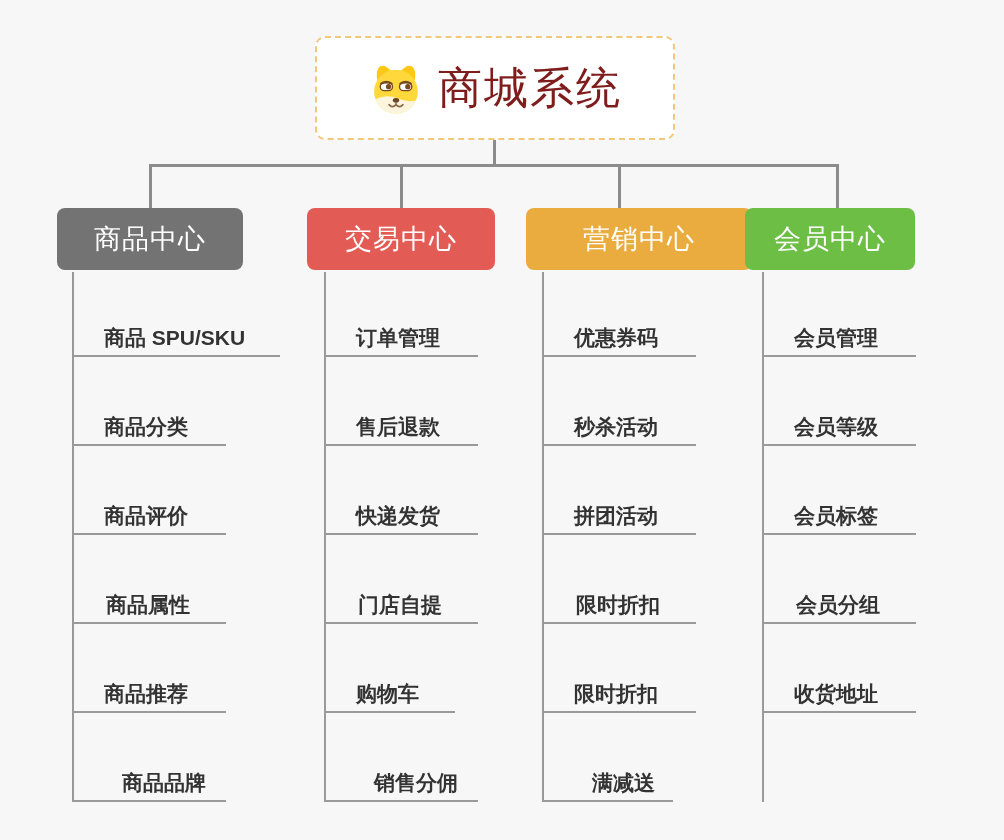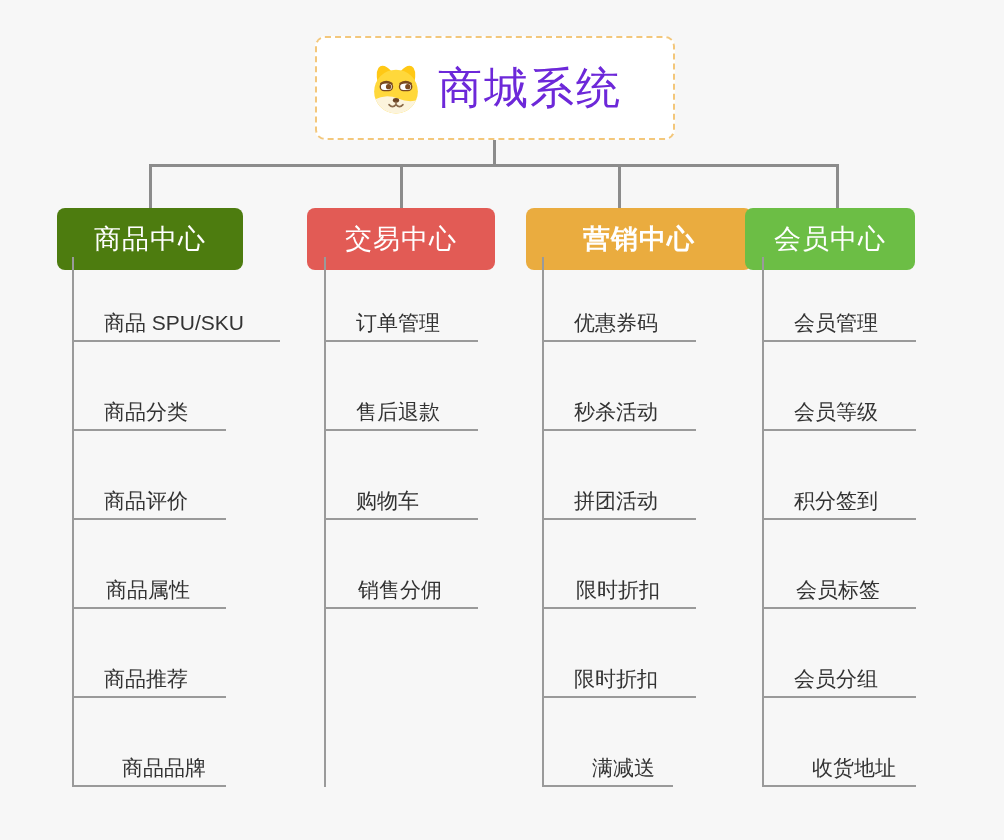--- a/index.html
+++ b/index.html
@@ -11,46 +11,47 @@
   .canvas{position:absolute;inset:0;}
 
   
   .root-node{
     position:absolute;left:315px;top:36px;width:360px;height:104px;
     background:#ffffff;border:2px dashed #f3c77b;border-radius:10px;
     box-sizing:border-box;
     display:flex;align-items:center;justify-content:center;gap:14px;
   }
   .root-title{
-    font-size:44px;color:#6d28d9;letter-spacing:2px;line-height:1;white-space:nowrap;
+    font-size:44px;color:#7f1d1d;letter-spacing:2px;line-height:1;white-space:nowrap;
   }
   .dog-icon{width:56px;height:56px;flex:0 0 auto;}
 
   
   .conn{position:absolute;background:#8c8c8c;}
   .conn-root-stub{left:493px;top:140px;width:3px;height:26px;}
   .conn-bus{left:149px;top:164px;width:690px;height:3px;}
   .conn-drop{top:164px;width:3px;height:46px;}
   .drop-0{left:149px;} .drop-1{left:400px;} .drop-2{left:618px;} .drop-3{left:836px;}
 
   
   .branch-box{
     position:absolute;top:208px;height:62px;border-radius:8px;
     display:flex;align-items:center;justify-content:center;
     color:#ffffff;font-size:27px;letter-spacing:1px;white-space:nowrap;
   }
   .b0 .branch-box{left:57px;width:186px;}
   .b1 .branch-box{left:307px;width:188px;text-align:right;}
-  .b2 .branch-box{left:526px;width:226px;font-weight:bold;}
+  .b2 .branch-box{left:526px;width:226px;}
   .b3 .branch-box{left:745px;width:170px;}
 
   
   .items{
-    position:absolute;top:257px;height:530px;width:230px;
+    position:absolute;top:272px;height:530px;width:230px;
     border-left:2px solid #9a9a9a;
+    font-weight:bold;
   }
   .b0 .items{left:72px;}
   .b1 .items{left:324px;}
   .b2 .items{left:542px;}
   .b3 .items{left:762px;}
 
   .item{
     position:absolute;left:0;height:42px;width:152px;box-sizing:border-box;
     border-bottom:2px solid #9a9a9a;
     padding:0 10px 7px 30px;
@@ -100,36 +101,38 @@
   </div>
 
   <div class="conn conn-root-stub"></div>
   <div class="conn conn-bus"></div>
   <div class="conn conn-drop drop-0"></div>
   <div class="conn conn-drop drop-1"></div>
   <div class="conn conn-drop drop-2"></div>
   <div class="conn conn-drop drop-3"></div>
 
   <div class="branch b0">
-    <div class="branch-box" style="background-color: #4d7c0f;">商品中心</div>
+    <div class="branch-box" style="background-color: #737373;">商品中心</div>
     <div class="items">
       <div class="item">商品 SPU/SKU</div>
       <div class="item">商品分类</div>
       <div class="item">商品评价</div>
       <div class="item">商品属性</div>
       <div class="item">商品推荐</div>
       <div class="item">商品品牌</div>
     </div>
   </div>
 
   <div class="branch b1">
     <div class="branch-box" style="background-color: rgb(226, 91, 85);">交易中心</div>
     <div class="items">
       <div class="item">订单管理</div>
       <div class="item">售后退款</div>
+      <div class="item">快递发货</div>
+      <div class="item">门店自提</div>
       <div class="item">购物车</div>
       <div class="item">销售分佣</div>
     </div>
   </div>
 
   <div class="branch b2">
     <div class="branch-box" style="background-color: rgb(234, 172, 63);">营销中心</div>
     <div class="items">
       <div class="item">优惠券码</div>
       <div class="item">秒杀活动</div>
@@ -138,20 +141,19 @@
       <div class="item">限时折扣</div>
       <div class="item">满减送</div>
     </div>
   </div>
 
   <div class="branch b3">
     <div class="branch-box" style="background-color: rgb(108, 190, 69);">会员中心</div>
     <div class="items">
       <div class="item">会员管理</div>
       <div class="item">会员等级</div>
-      <div class="item">积分签到</div>
       <div class="item">会员标签</div>
       <div class="item">会员分组</div>
       <div class="item">收货地址</div>
     </div>
   </div>
 
 </div>
 
 </body></html>

